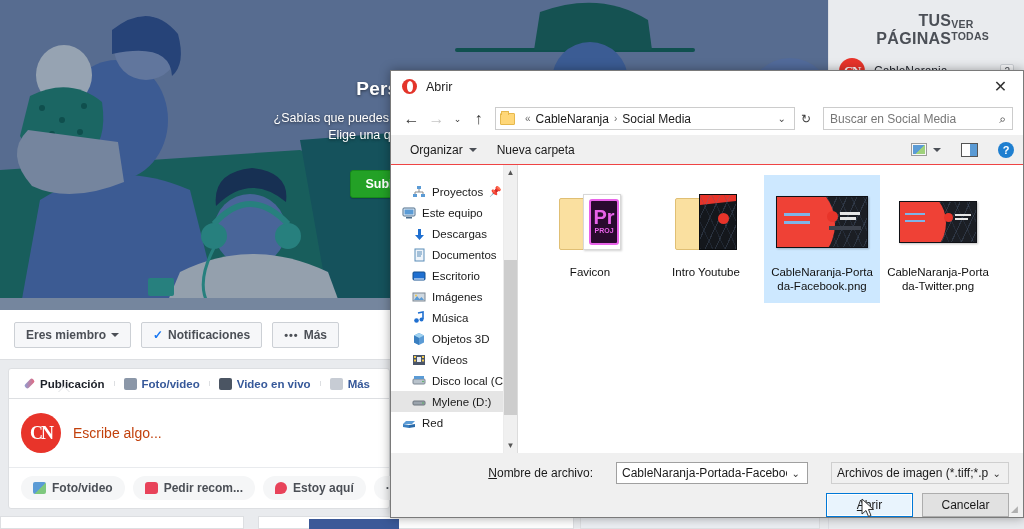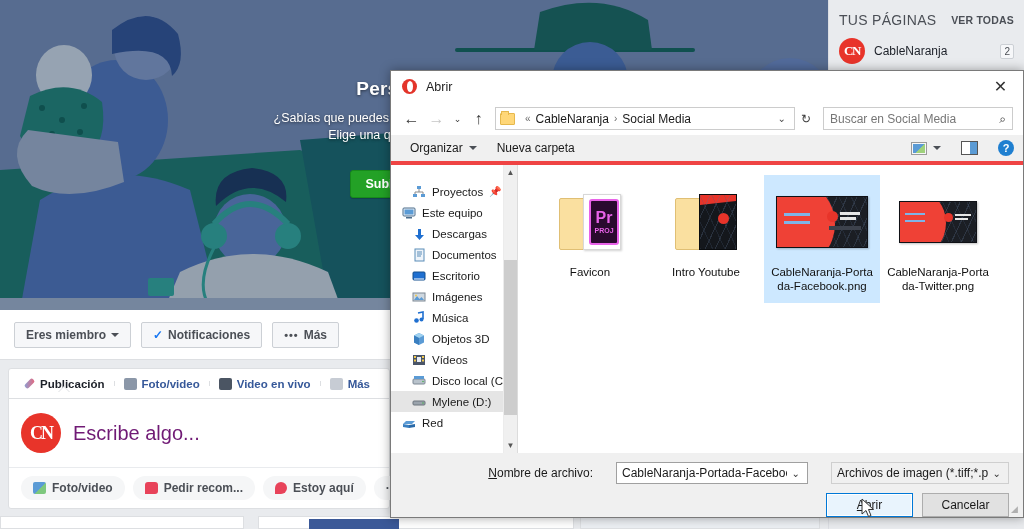--- a/index.html
+++ b/index.html
@@ -87,21 +87,21 @@
   }
   .ico-sq { width:13px;height:12px;border-radius:2px; display:inline-block; }
   .composer-body { display:flex; align-items:center; padding:14px 12px; gap:12px; }
   .avatar-cn {
     width:40px;height:40px;border-radius:50%;background:#e8342a;
     color:#fff; font-weight:bold; font-size:18px;
     display:flex;align-items:center;justify-content:center;
     flex:0 0 auto; font-family:"Liberation Serif", serif;
     letter-spacing:-2px;
   }
-  .composer-ph { color:#701a75; font-size:20px; }
+  .composer-ph { color:#c2410c; font-size:14px; }
   .composer-foot {
     display:flex; align-items:center; gap:8px;
     border-top:1px solid #e9ebee; padding:8px 12px;
   }
   .cfbtn {
     display:flex; align-items:center; gap:6px;
     background:#f5f6f7; border-radius:14px; padding:5px 12px;
     font-size:12px; font-weight:bold; color:#4b4f56; white-space:nowrap;
   }
 
@@ -112,21 +112,21 @@
 
   
   .fb-right {
     position:absolute; left:828px; top:0; width:196px; height:529px;
     background:#e9ebee; border-left:1px solid #dcdee3;
   }
   .rc-head {
     display:flex; justify-content:space-between; align-items:center;
     padding:12px 10px 6px 10px;
   }
-  .rc-title { font-size:14px; font-weight:normal; color:#4b4f56; letter-spacing:.3px;text-align:right;}
+  .rc-title { font-size:16px; font-weight:bold; color:#4b4f56; letter-spacing:.3px;text-align:right;}
   .rc-link { font-size:10.5px; font-weight:bold; color:#4b4f56; letter-spacing:.2px;}
   .rc-item { display:flex; align-items:center; gap:9px; padding:4px 10px; }
   .rc-ava {
     width:26px;height:26px;border-radius:50%;background:#e8342a;color:#fff;
     display:flex;align-items:center;justify-content:center;
     font-family:"Liberation Serif", serif; font-weight:bold; font-size:13px; letter-spacing:-1.5px;
   }
   .rc-name { font-size:12px; color:#1d2129; flex:1; }
   .rc-badge {
     font-size:10px; color:#4b4f56; border:1px solid #ccd0d5; background:#f6f7f9;
@@ -182,21 +182,21 @@
   .crumb-chev { margin-left:auto; color:#4a4a4a; font-size:10px; padding:0 6px; }
   .refresh { width:22px;height:23px;border:1px solid transparent; display:flex;align-items:center;justify-content:center; color:#3b3b3b; font-size:12px;}
   .searchbox {
     width:190px; height:23px; border:1px solid #cccccc; background:#fff;
     display:flex; align-items:center; padding:0 6px; margin-left:6px;
     font-size:12px; color:#767676;gap:28px;
   }
   .search-ico { margin-left:auto; color:#444; font-size:12px; }
 
   .dlg-toolbar {
-    height:30px; background:#f0f0f0; border-bottom:4px solid #ef4444;
+    height:30px; background:#f0f0f0; border-bottom:1px solid #ef4444;
     display:flex; align-items:center; padding:0 9px; gap:0; flex:0 0 auto;
   }
   .tb-item { font-size:12px; color:#1a1a1a; padding:0 10px; display:flex;align-items:center; gap:6px; height:22px;}
   .tb-spacer { flex:1; }
   .tb-ico-view { width:16px;height:13px;background:#f7f7f7;border:1px solid #9a9a9a; position:relative;}
   .tb-ico-view:after{content:"";position:absolute;left:1px;top:1px;right:1px;bottom:1px;background:linear-gradient(135deg,#5b9bd5 0 55%,#9fd17c 55% 100%);}
   .tb-ico-pane { width:17px;height:14px;border:1px solid #555; display:flex; }
   .tb-ico-pane i { display:block; width:50%; height:100%; }
   .help-ico {
     width:16px;height:16px;border-radius:50%;background:#1f7fd0;color:#fff;
@@ -242,21 +242,21 @@
   
   .folder-big { width:62px; height:56px; position:relative; }
   .folder-back { position:absolute; left:0; top:4px; width:30px; height:52px; background:#fae0a0; border:1px solid #e0bf74; border-radius:2px 0 0 2px;}
   .folder-sheet { position:absolute; left:24px; top:0; width:38px; height:56px; background:#fff; border:1px solid #d8d8d8; box-shadow:1px 1px 2px rgba(0,0,0,.18);}
   .pr-badge {
     position:absolute; left:30px; top:5px; width:30px; height:46px;
     background:#2a0a2e; border:2px solid #e862e8; border-radius:3px;
     color:#e862e8; display:flex; flex-direction:column; align-items:center; justify-content:center;
     font-weight:bold;
   }
-  .pr-badge b { font-size:16px; line-height:15px; }
+  .pr-badge b { font-size:20px; line-height:15px; }
   .pr-badge i { font-size:7px; font-style:normal; margin-top:2px;}
   .yt-sheet {
     position:absolute; left:24px; top:0; width:38px; height:56px;
     background:#14171c; border:1px solid #0a0c0f; overflow:hidden;
   }
   .yt-sheet:before{content:"";position:absolute;left:0;top:0;width:100%;height:10px;background:#e8342a;clip-path:polygon(0 0,100% 0,100% 60%,0 100%);}
   .yt-dot{position:absolute;right:7px;top:18px;width:11px;height:11px;border-radius:50%;background:#e8342a;}
   .cover-thumb {
     width:92px; height:52px; background:#1b1e24; position:relative; overflow:hidden;
     box-shadow:1px 1px 2px rgba(0,0,0,.25); border:1px solid #0f1116;

